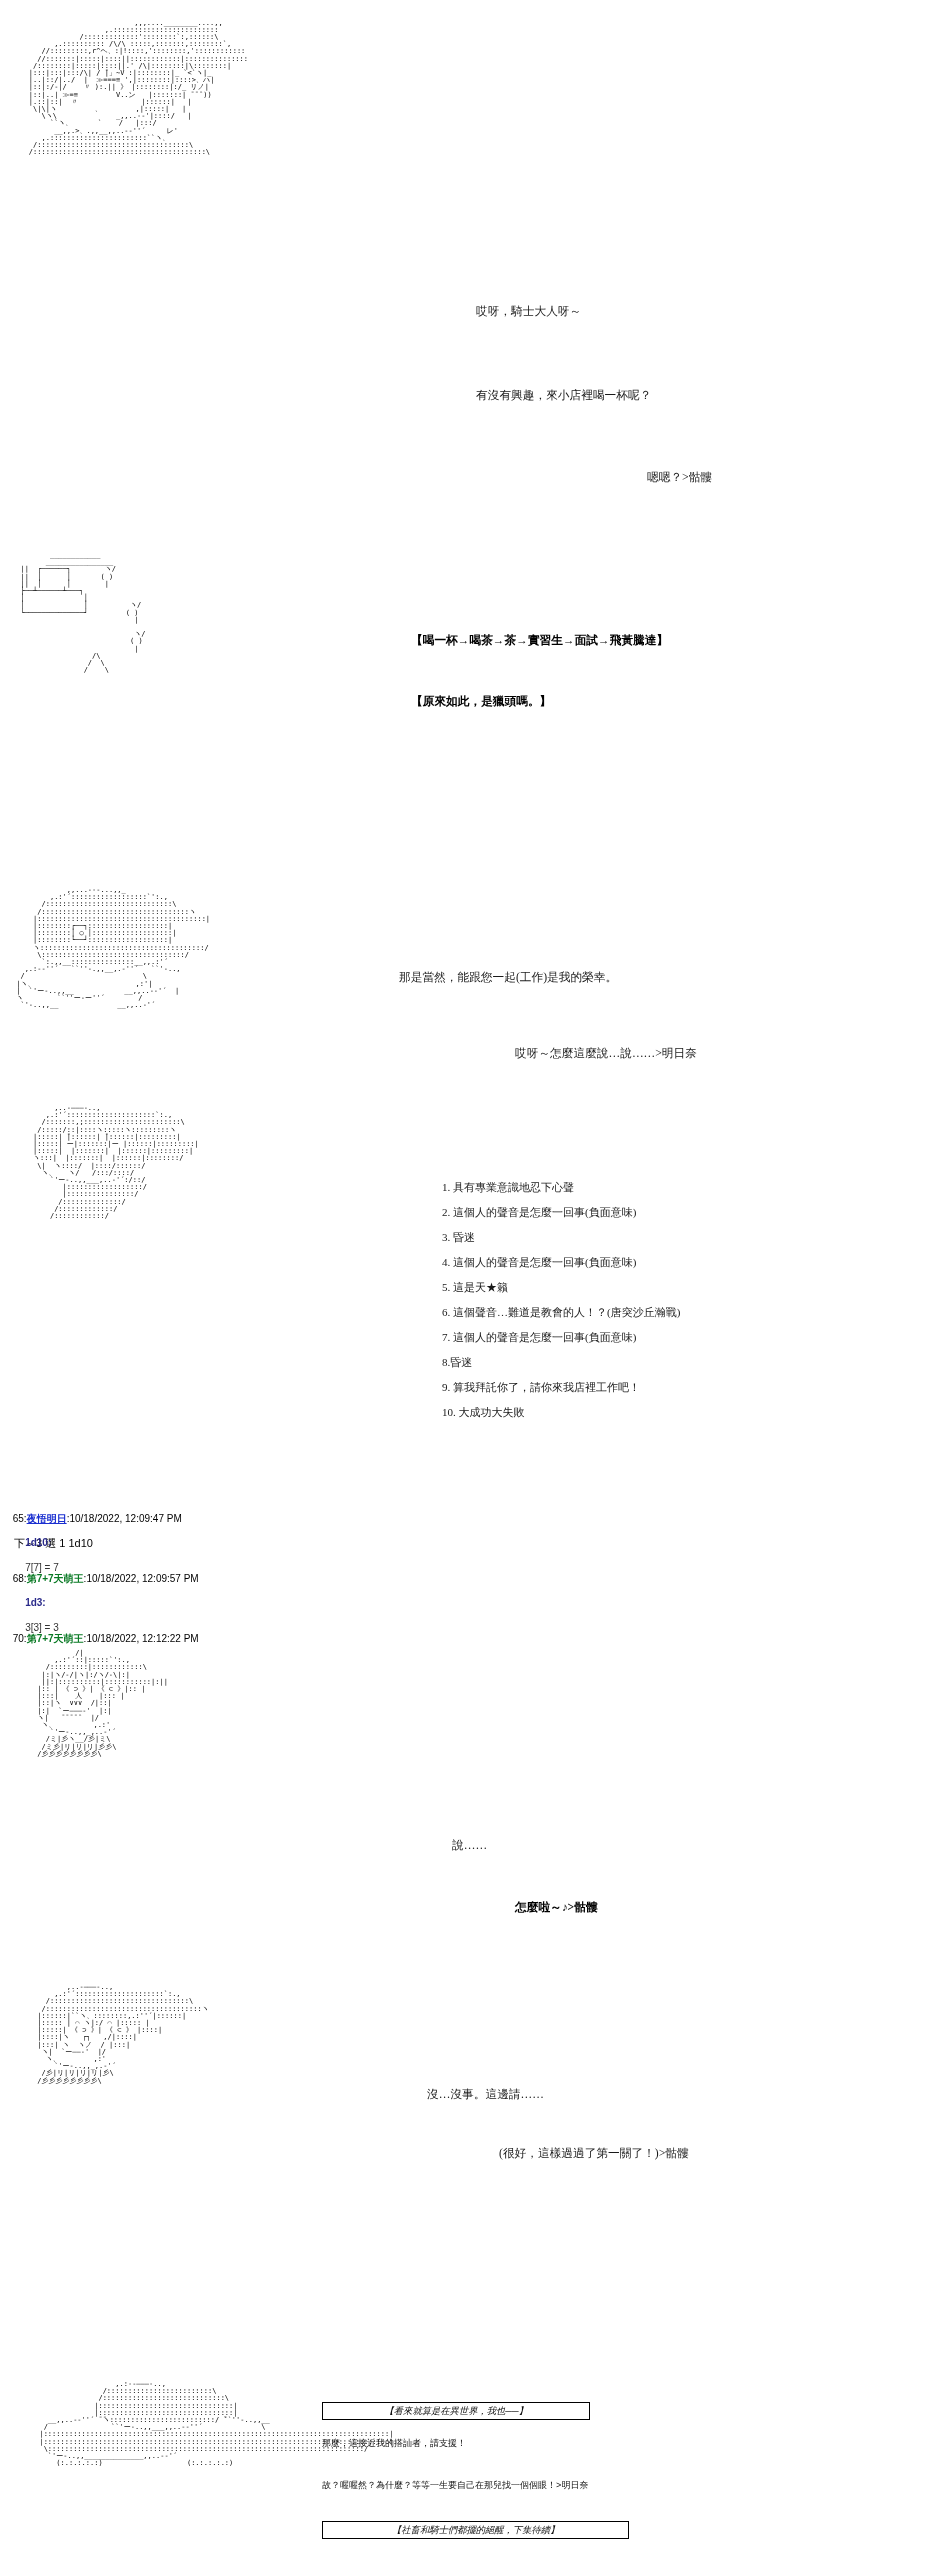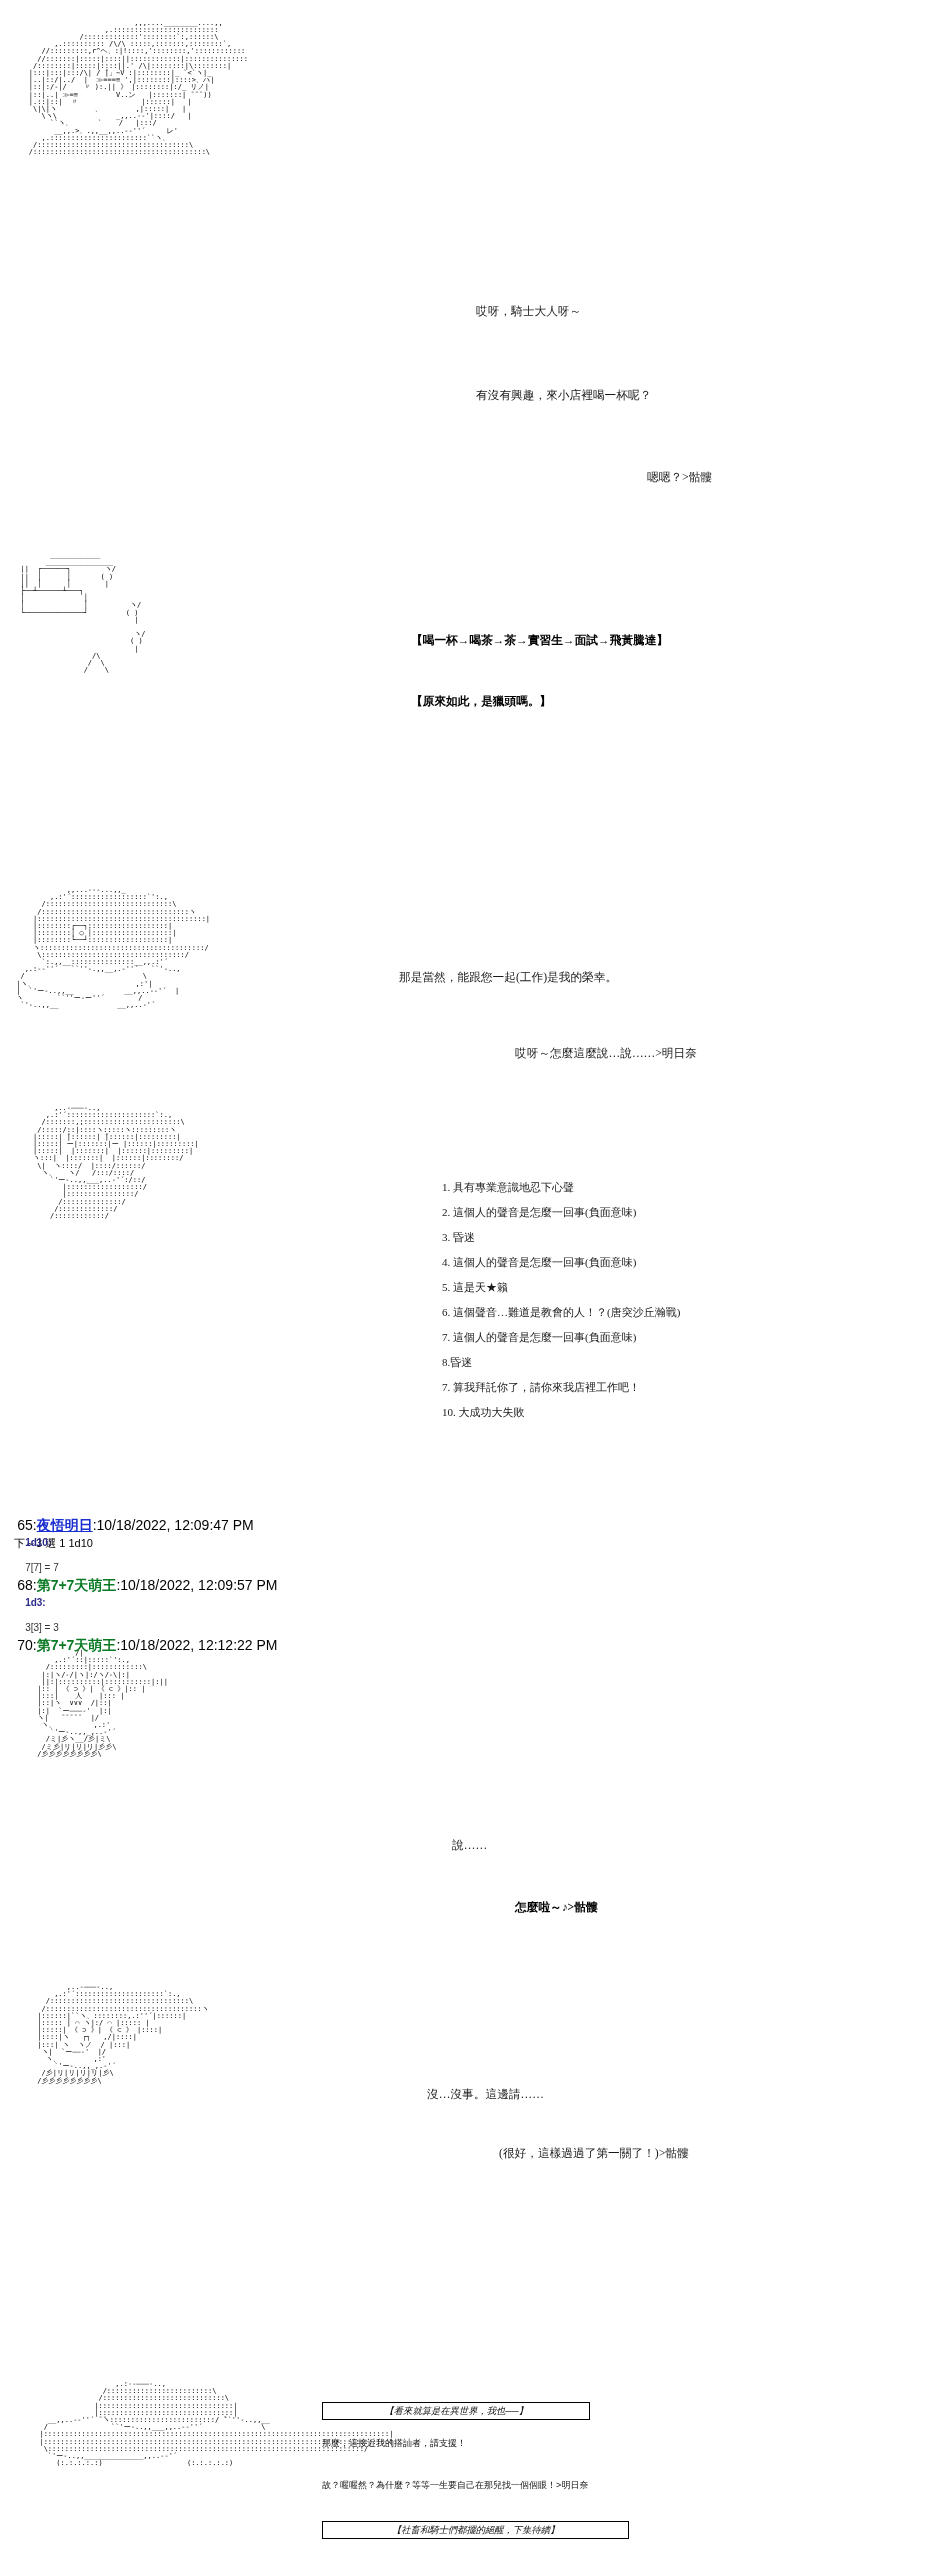--- a/index.html
+++ b/index.html
@@ -39,21 +39,21 @@
     font-family:"Liberation Serif","DejaVu Serif",serif;
     font-size:11px;
     color:#1a1a1a;
   }
   .choices .ci{margin:0 0 10px 0;white-space:pre;}
 
   
   .meta{
     position:absolute;
     font-family:"Liberation Sans","DejaVu Sans",sans-serif;
-    font-size:14px;
+    font-size:10px;
     color:#000;
     white-space:pre;
   }
   .meta .num{color:#000;}
   .meta .name-blue{color:#1a2fd0;text-decoration:underline;font-weight:bold;}
   .meta .name-green{color:#0a7a25;font-weight:bold;}
   .meta .date{color:#000;}
   .dice{
     position:absolute;
     font-family:"Liberation Sans","DejaVu Sans",sans-serif;
@@ -187,21 +187,21 @@
           /::::::::::::/</pre>
     <div class="choices" style="left:442px;top:1180px;">
       <div class="ci">1. 具有專業意識地忍下心聲</div>
       <div class="ci">2. 這個人的聲音是怎麼一回事(負面意味)</div>
       <div class="ci">3. 昏迷</div>
       <div class="ci">4. 這個人的聲音是怎麼一回事(負面意味)</div>
       <div class="ci">5. 這是天★籟</div>
       <div class="ci">6. 這個聲音…難道是教會的人！？(唐突沙丘瀚戰)</div>
       <div class="ci">7. 這個人的聲音是怎麼一回事(負面意味)</div>
       <div class="ci">8.昏迷</div>
-      <div class="ci">7. 算我拜託你了，請你來我店裡工作吧！</div>
+      <div class="ci">9. 算我拜託你了，請你來我店裡工作吧！</div>
       <div class="ci">10. 大成功大失敗</div>
     </div>
   </div>
 
   <div class="prompt" style="left:14px;top:1536px;">下～3 選 1 1d10</div>
 
   <div class="meta" style="left:1.6px;top:1501px;">
     <span class="num">65</span><span>:</span><span class="name-blue">夜悟明日</span><span>:</span><span class="date">10/18/2022, 12:09:47 PM</span>
   </div>
   <div class="dice" style="left:14px;top:1524px;">

